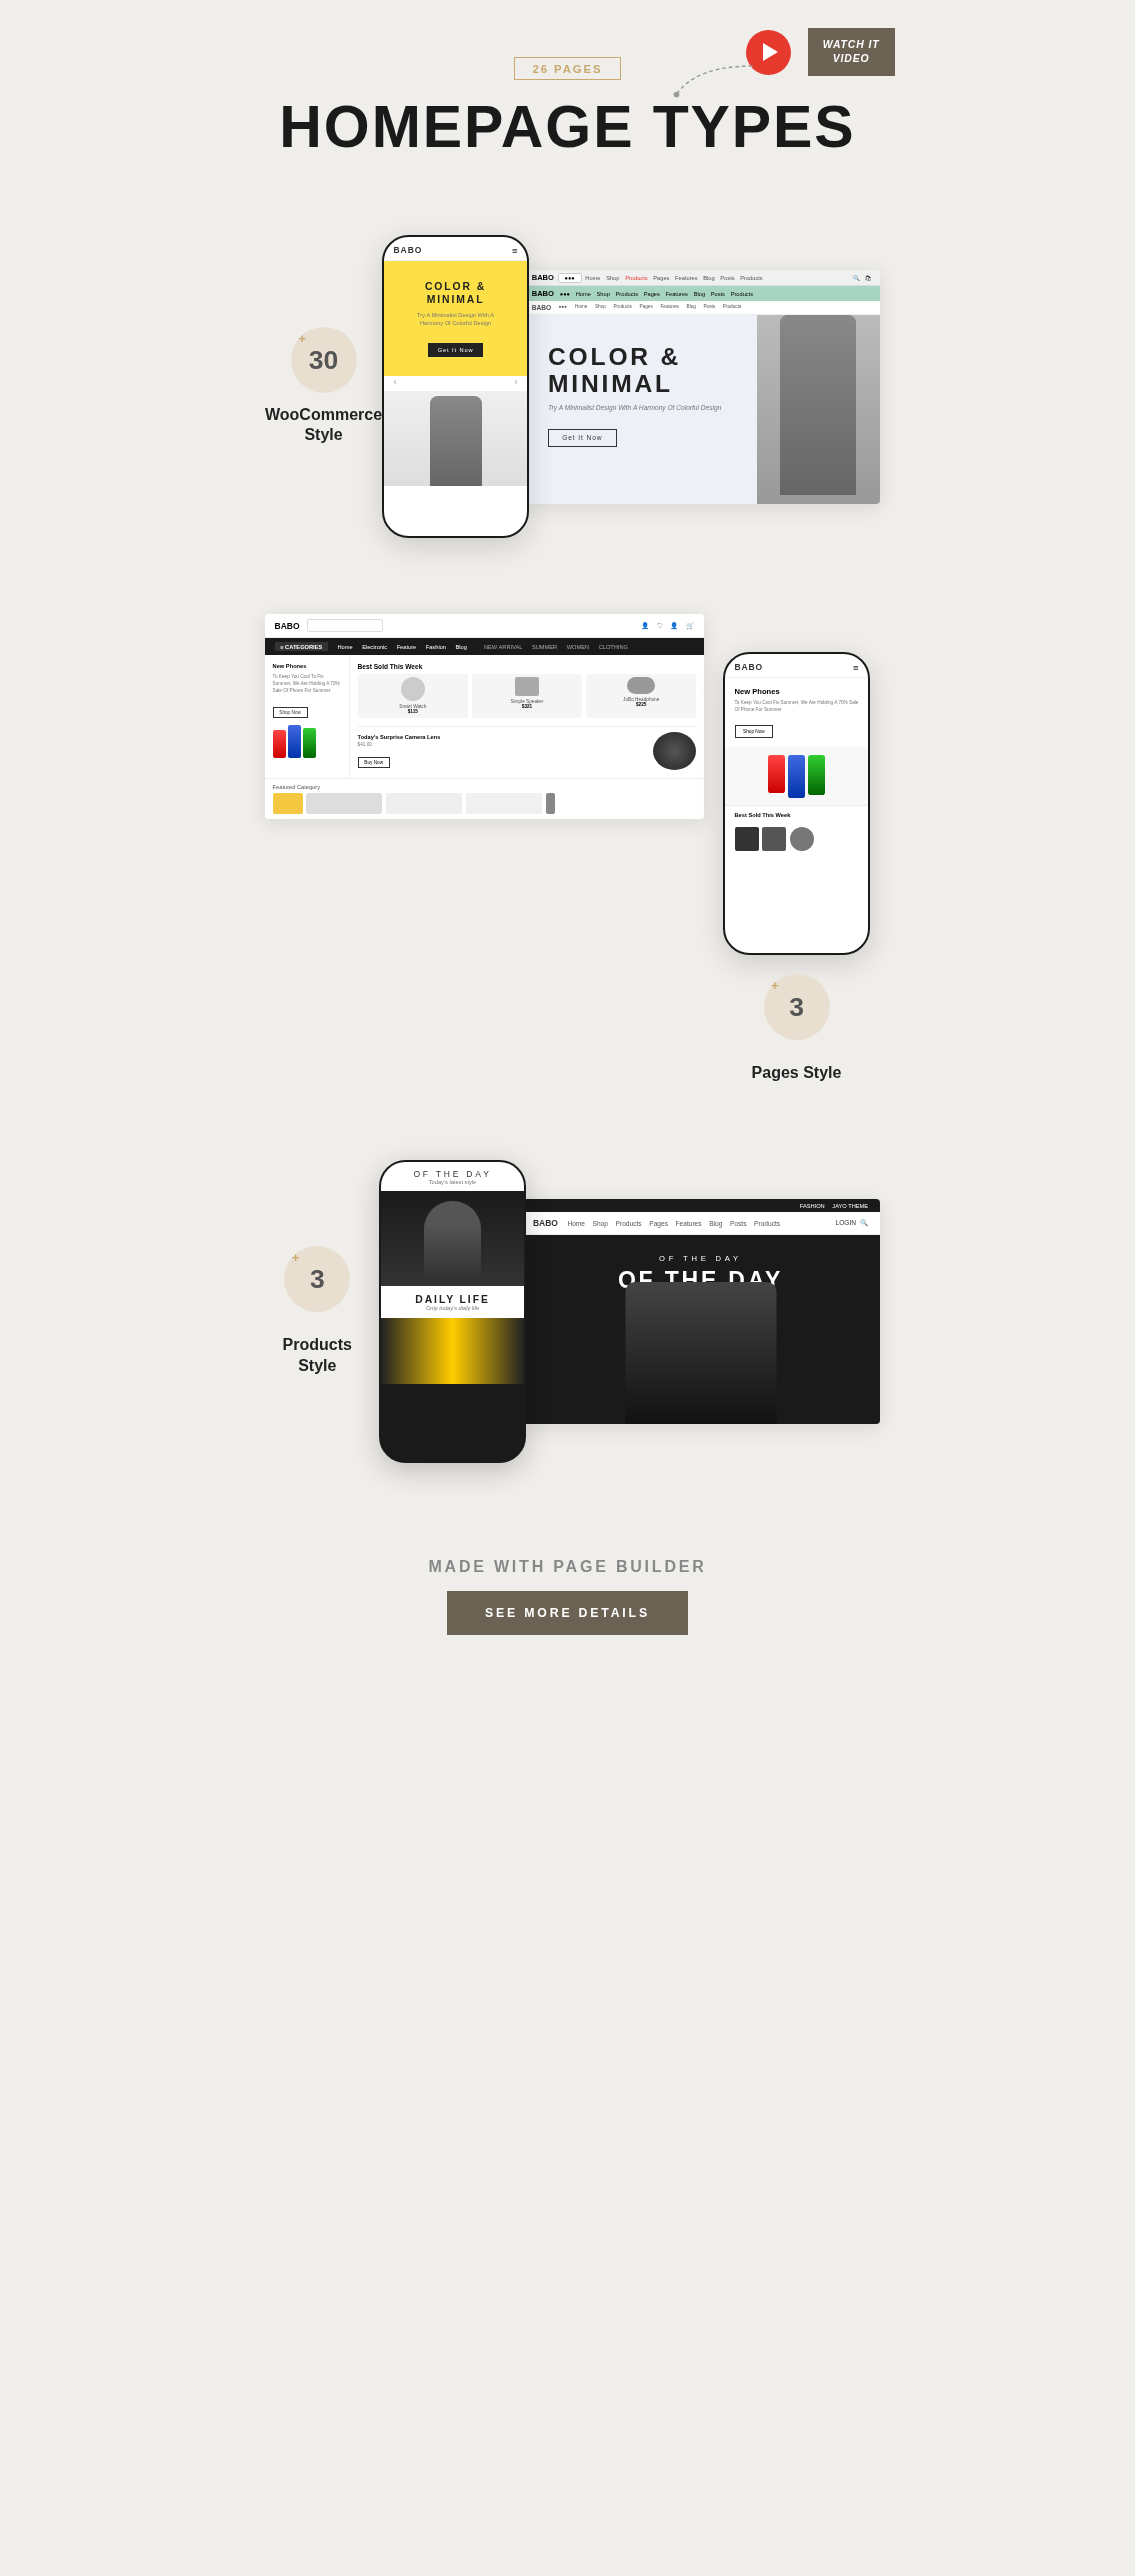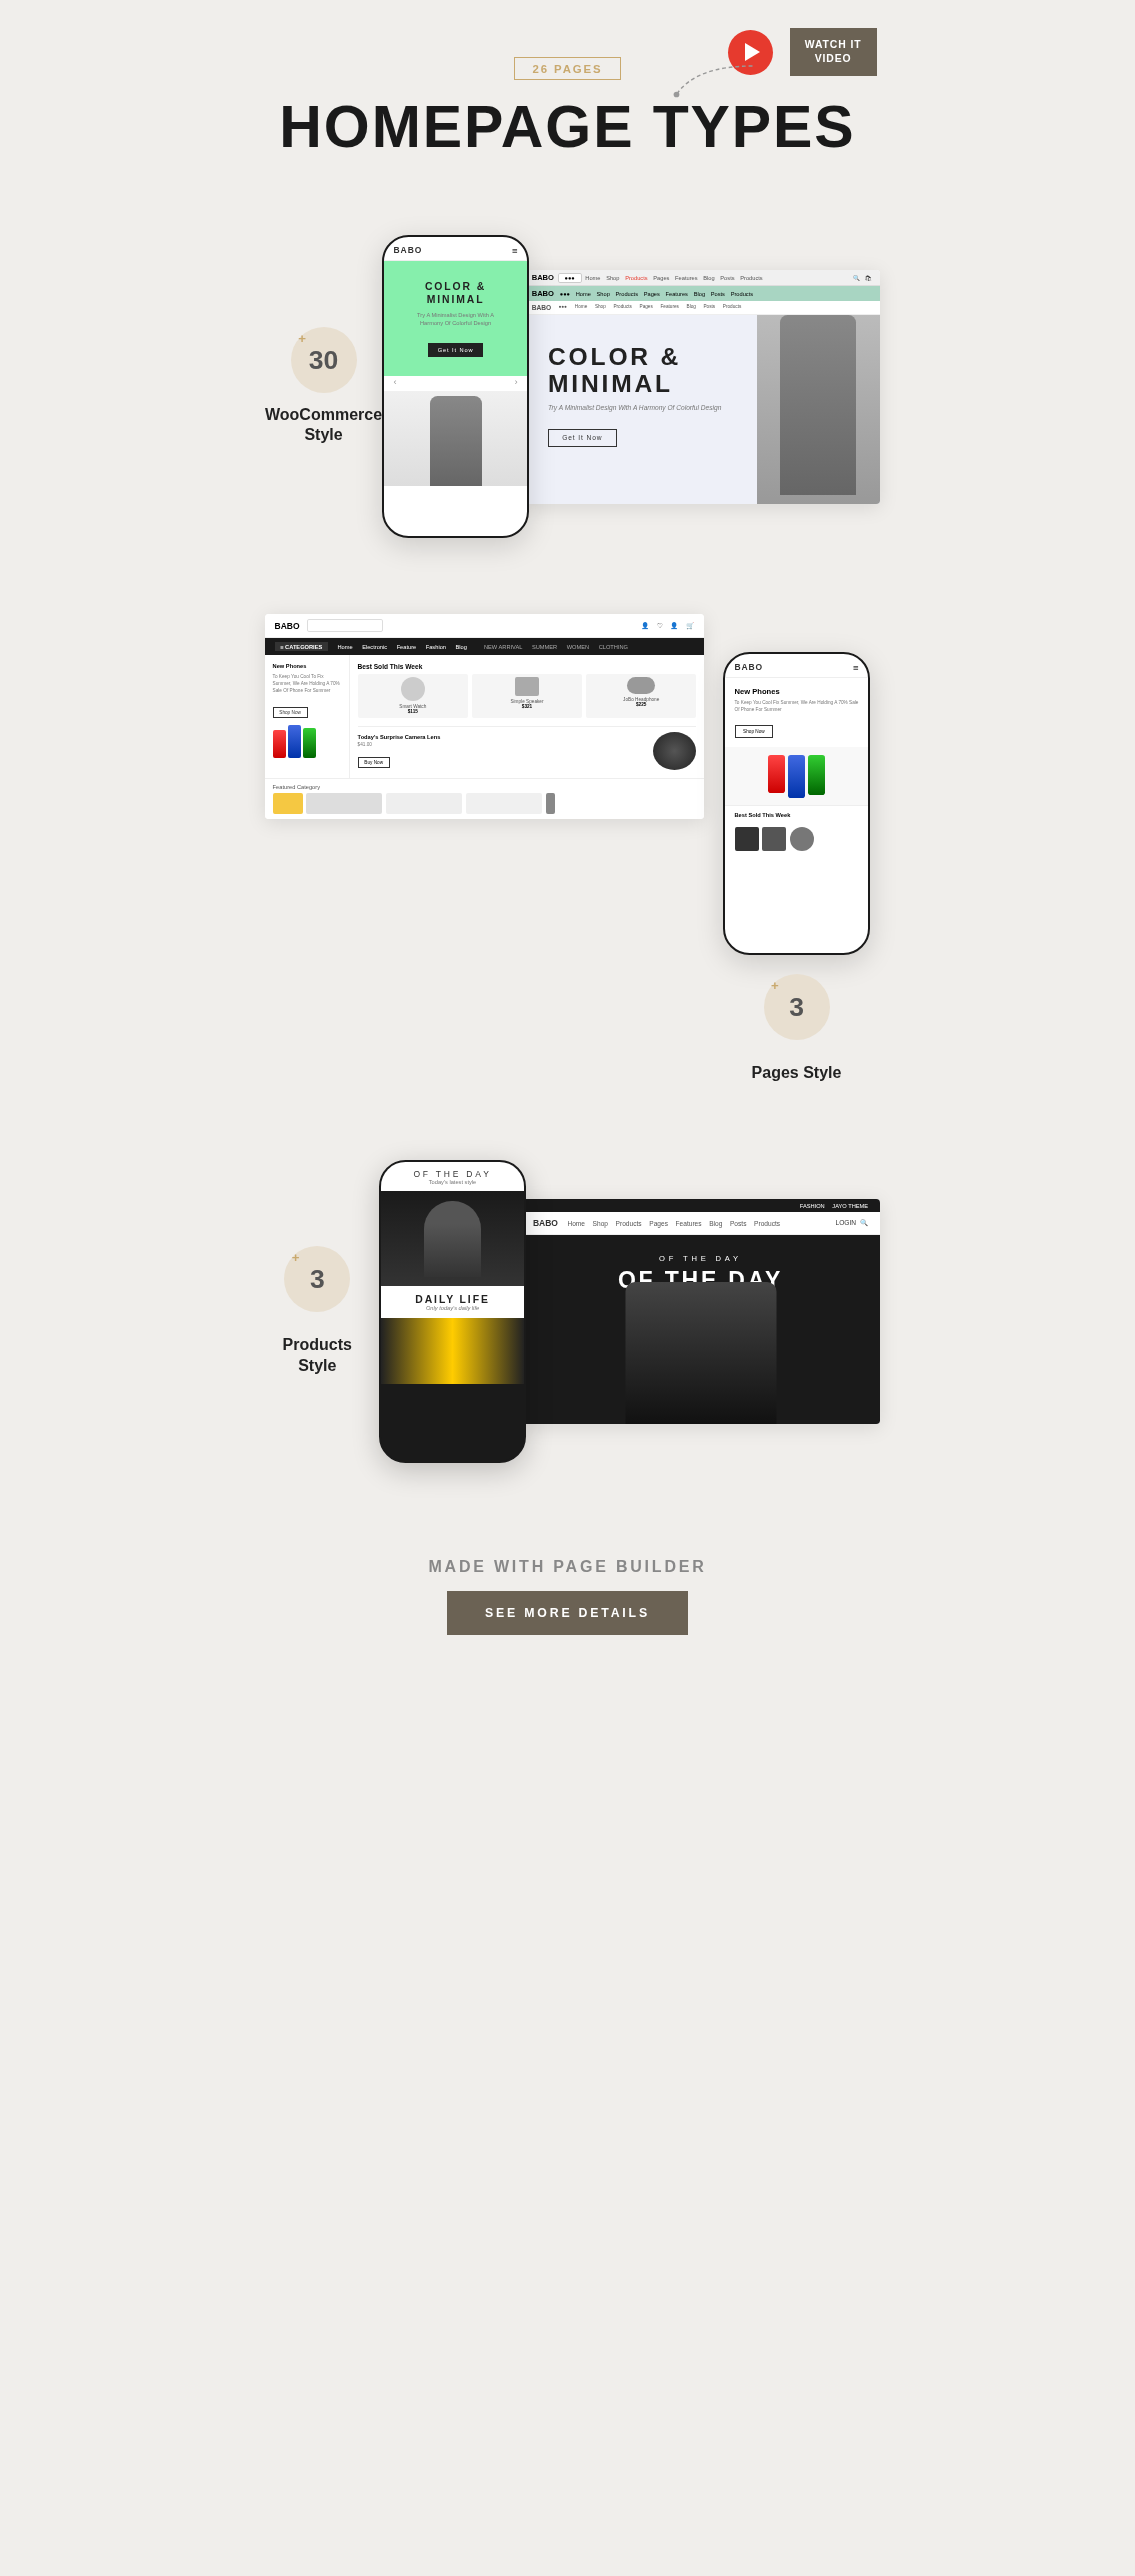--- a/index.html
+++ b/index.html
@@ -8,24 +8,25 @@
       font-family: 'Arial', sans-serif;
       width: 662px;
       margin: 0 auto;
       position: relative;
     }
 
     
     .watch-btn-container {
       position: absolute;
       top: 28px;
-      right: 22px;
+      right: 4px;
       display: flex;
       align-items: center;
       gap: 17px;
+      font-style: italic;
     }
     .watch-play-icon {
       width: 45px;
       height: 45px;
       background: #e63a2e;
       border-radius: 50%;
       display: flex;
       align-items: center;
       justify-content: center;
       flex-shrink: 0;
@@ -164,21 +165,21 @@
     .desktop-mockup {
       background: white;
       border-radius: 3.8px;
       overflow: hidden;
       box-shadow: 0 3.8px 19px rgba(0,0,0,0.1);
       width: 100%;
     }
 
     
     .phone-hero-woo {
-      background: #86efac;
+      background: #fde047;
       padding: 19px 9.5px 9.5px;
       text-align: center;
     }
     .phone-hero-woo .hero-title {
       font-size: 10.4px;
       font-weight: 900;
       letter-spacing: 1.9px;
       line-height: 1.3;
       margin-bottom: 5.7px;
       color: #222;

